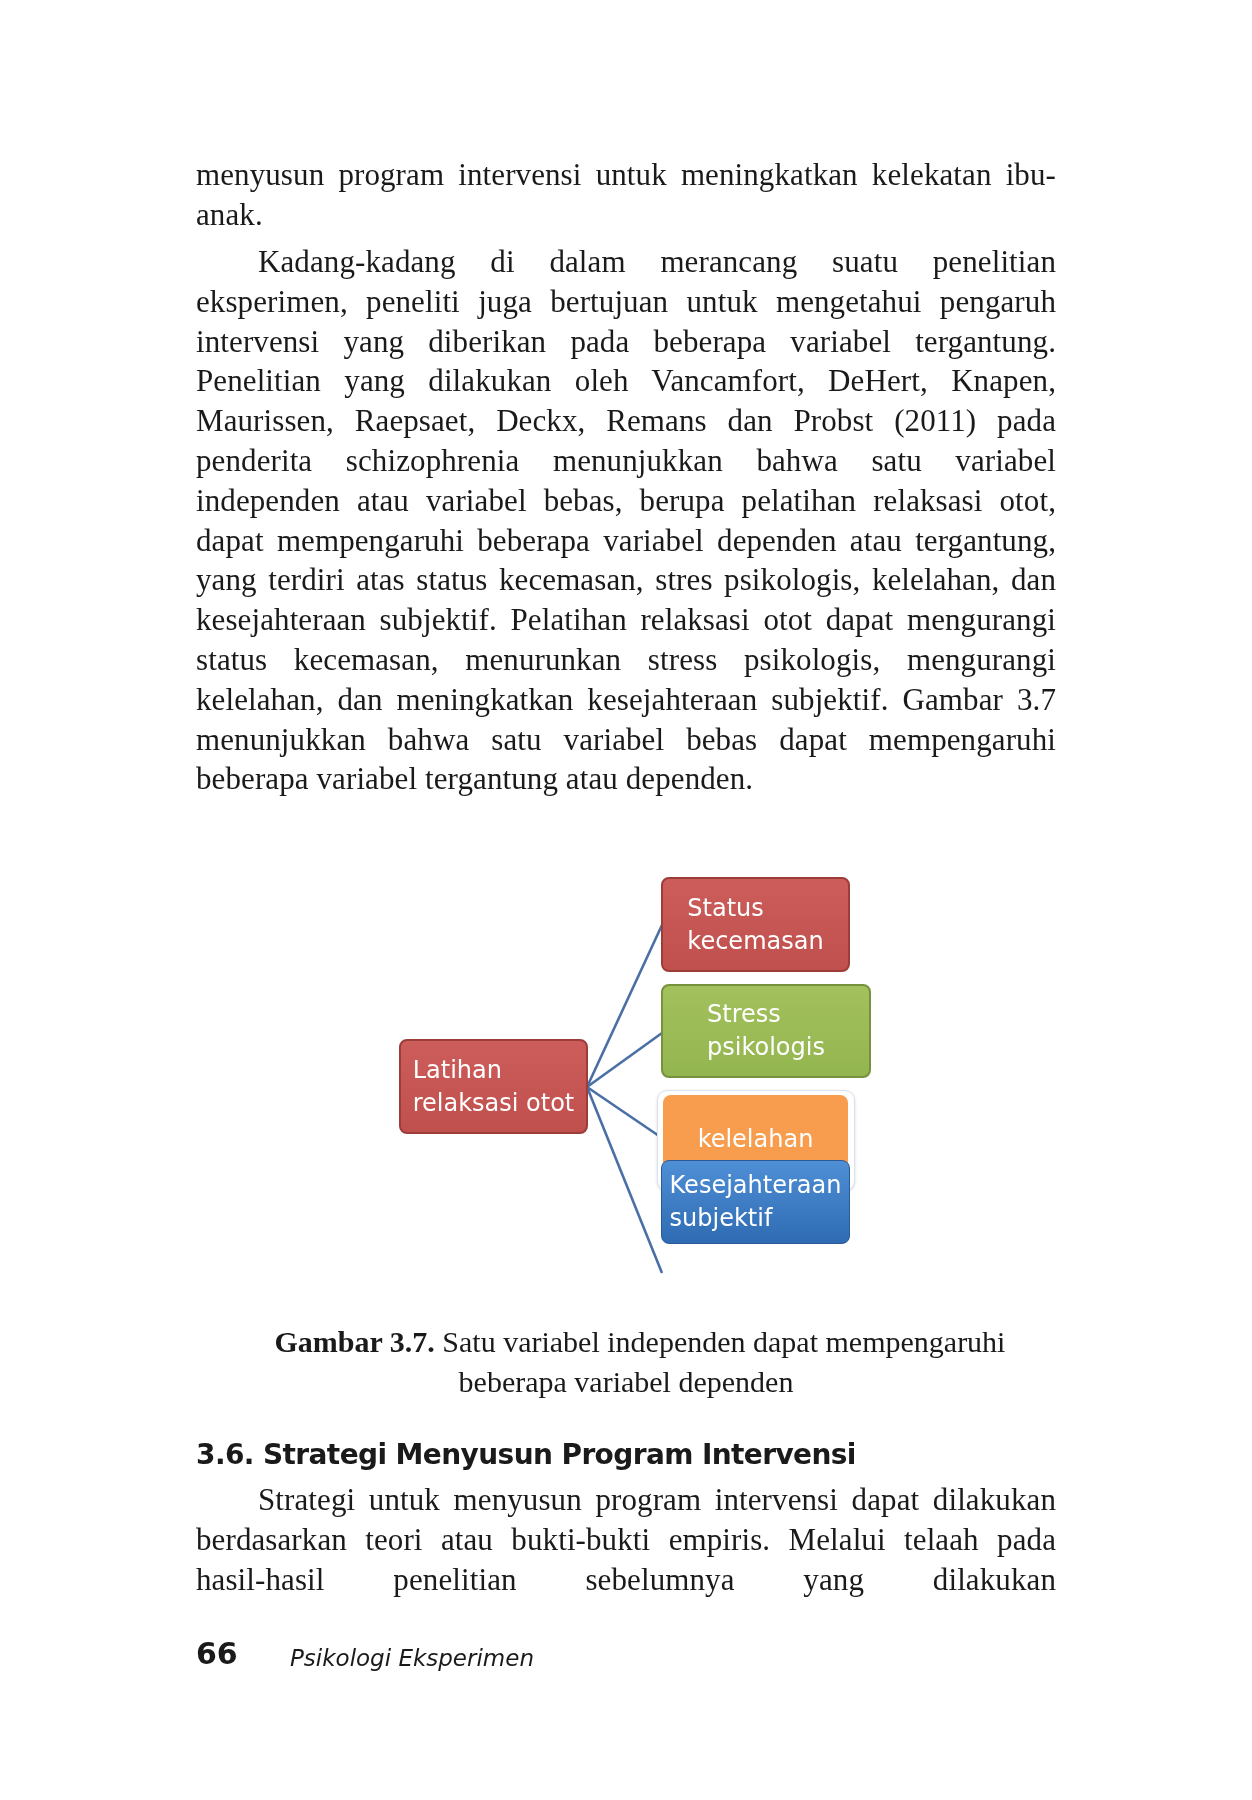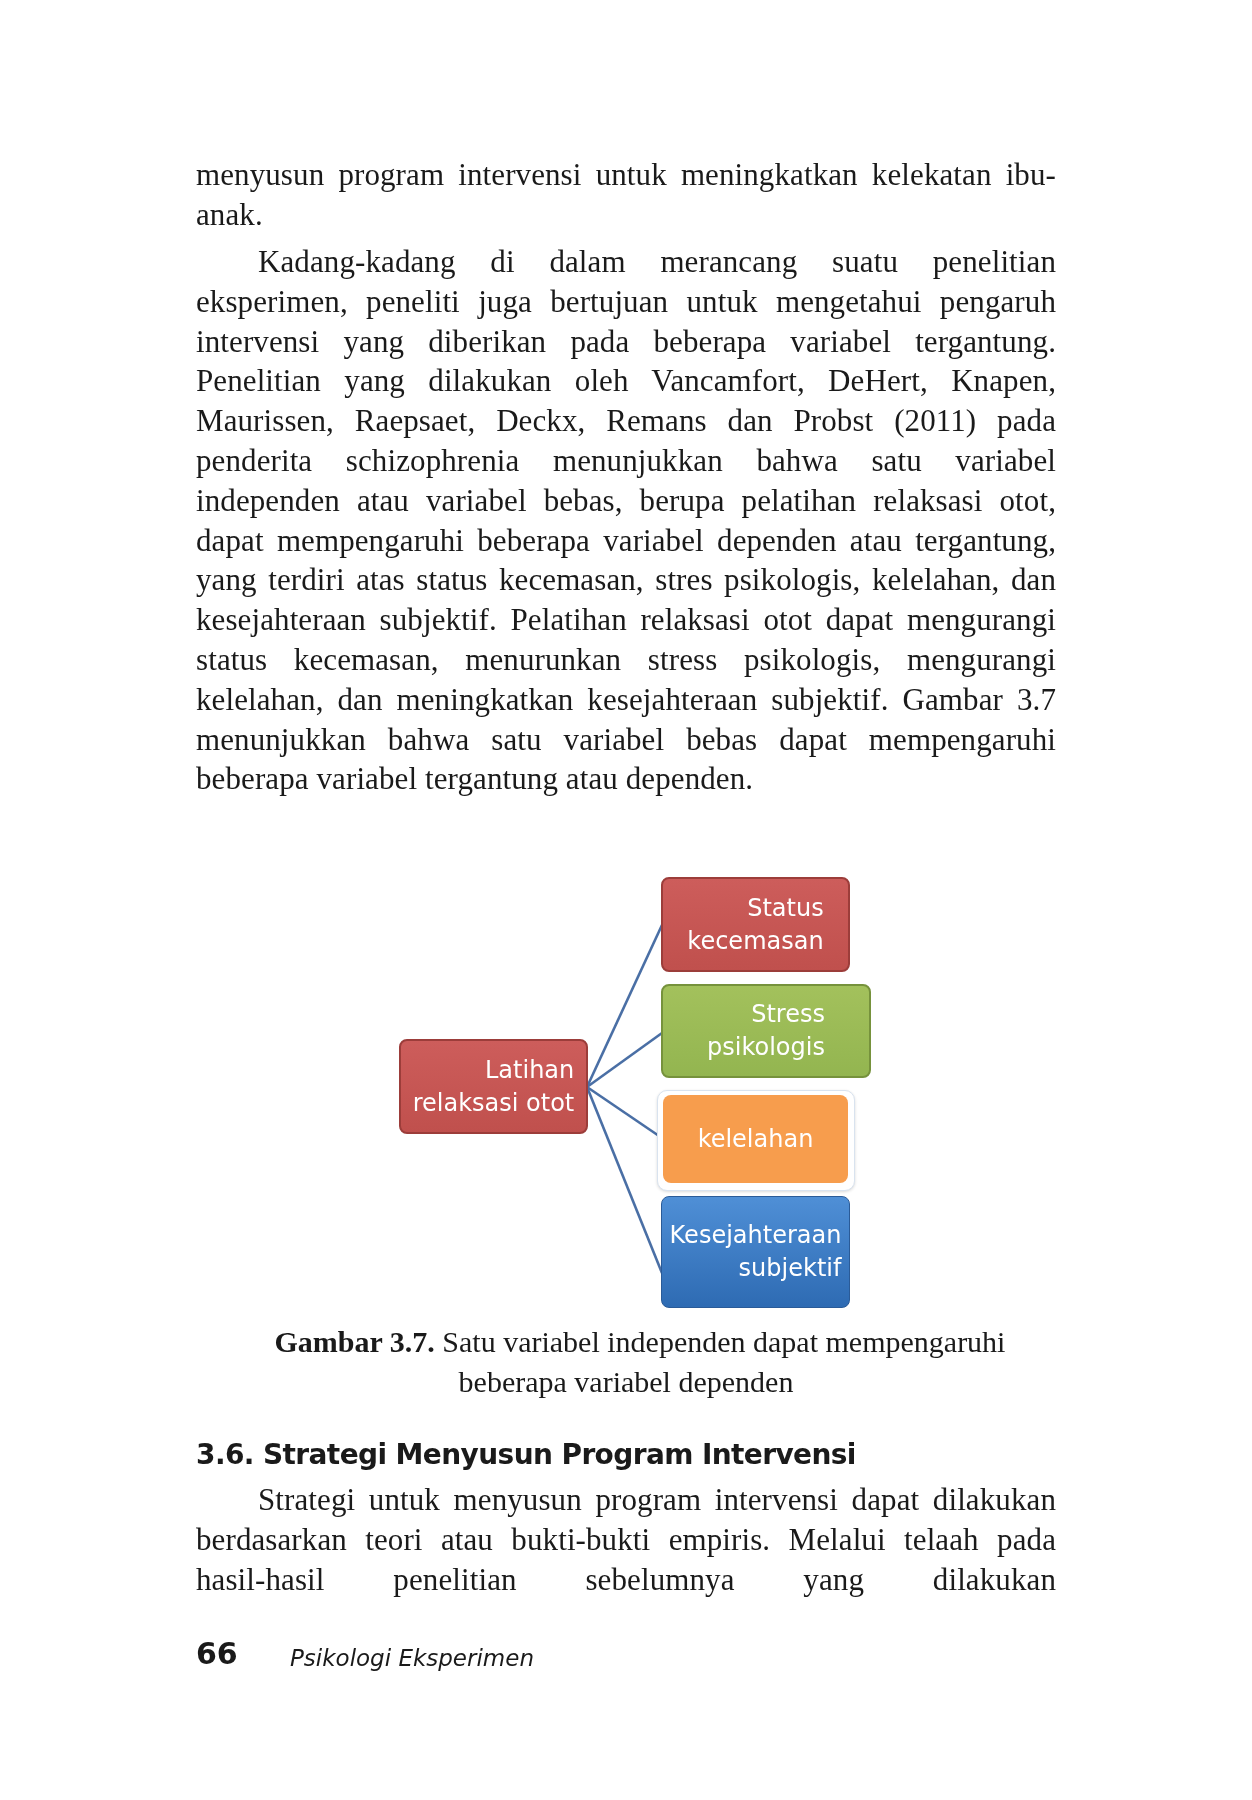--- a/index.html
+++ b/index.html
@@ -16,36 +16,36 @@
   .indent { text-indent: 62px; }
 
   #block1 { top: 155px; }
   #block2 { top: 242px; }
   #block3 { top: 1480px; }
 
   
   #diagram { position: absolute; left: 0; top: 0; width: 1252px; height: 1800px; pointer-events: none; }
   .node {
     position: absolute; border-radius: 8px; box-sizing: border-box;
-    display: flex; align-items: center; justify-content: center; text-align: right;
+    display: flex; align-items: center; justify-content: center; text-align: left;
     color: #ffffff; font-family: "DejaVu Sans", "Liberation Sans", sans-serif;
     font-size: 24px; line-height: 33px; pointer-events: auto;
   }
   .node span { display: block; }
   .n-root { left: 399px; top: 1039px; width: 189px; height: 95px;
     background: linear-gradient(#cd5d5b, #c0504d); border: 2px solid #9c3d3a; }
   .n-red { left: 661px; top: 877px; width: 189px; height: 95px;
     background: linear-gradient(#cd5d5b, #c0504d); border: 2px solid #9c3d3a; }
   .n-green { left: 661px; top: 984px; width: 210px; height: 94px;
     background: linear-gradient(#a3c15c, #93b550); border: 2px solid #76923c; }
   .n-orange-wrap { position:absolute; left: 657px; top: 1090px; width: 196px; height: 99px;
     background:#fff; border-radius: 10px; border: 1px solid #d9e3ef; box-shadow: 0 1px 3px rgba(0,0,0,0.15); }
   .n-orange { left: 663px; top: 1095px; width: 185px; height: 88px;
     background: #f79d4d; border: none; }
-  .n-blue { left: 661px; top: 1196px; width: 189px; height: 112px;
+  .n-blue { left: 661px; top: 1160px; width: 189px; height: 84px;
     background: linear-gradient(#4f8fd6, #2e6bb3); border: 1px solid #2a5b98; }
 
   
   #caption { position: absolute; left: 196px; top: 1322px; width: 860px; text-align: center;
     font-family: "Liberation Serif", "DejaVu Serif", serif; font-size: 30px; line-height: 40px; }
   #caption b { font-weight: bold; margin-left: 28px; }
 
   #heading { position: absolute; left: 196px; top: 1438px;
     font-family: "DejaVu Sans", "Liberation Sans", sans-serif; font-weight: bold;
     font-size: 28px; letter-spacing: -0.6px; margin: 0; color: #1a1a1a; }

